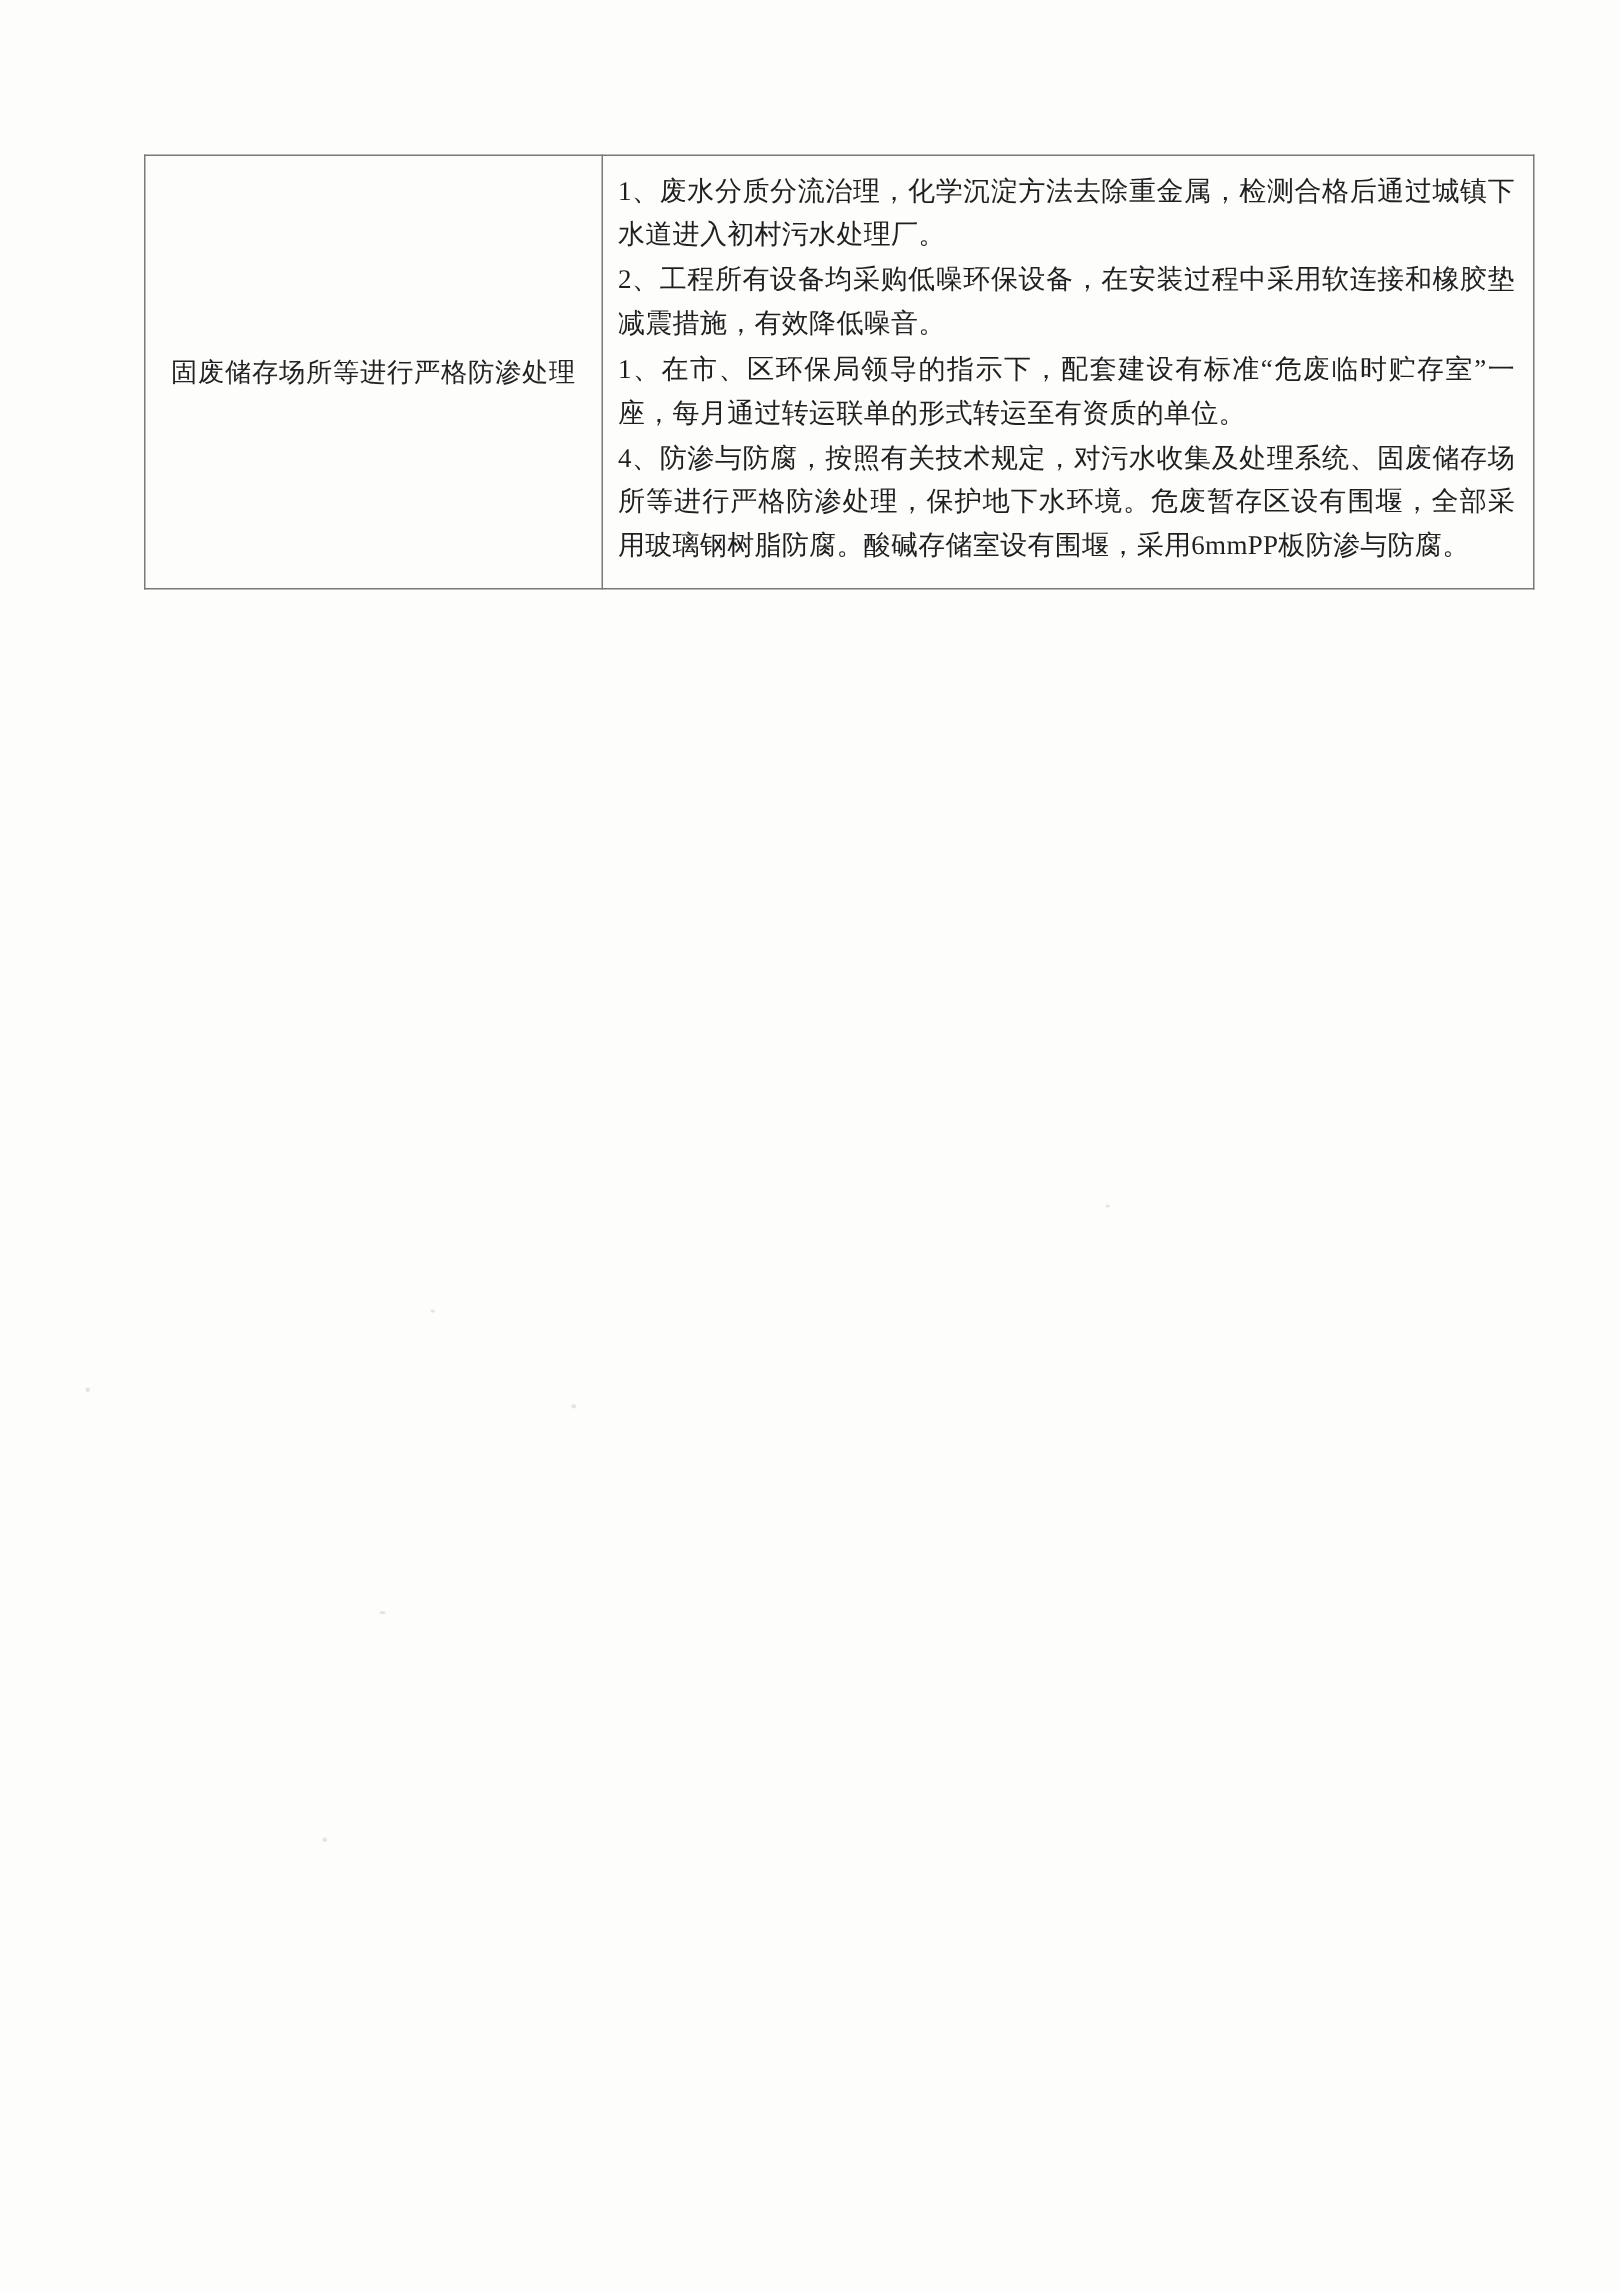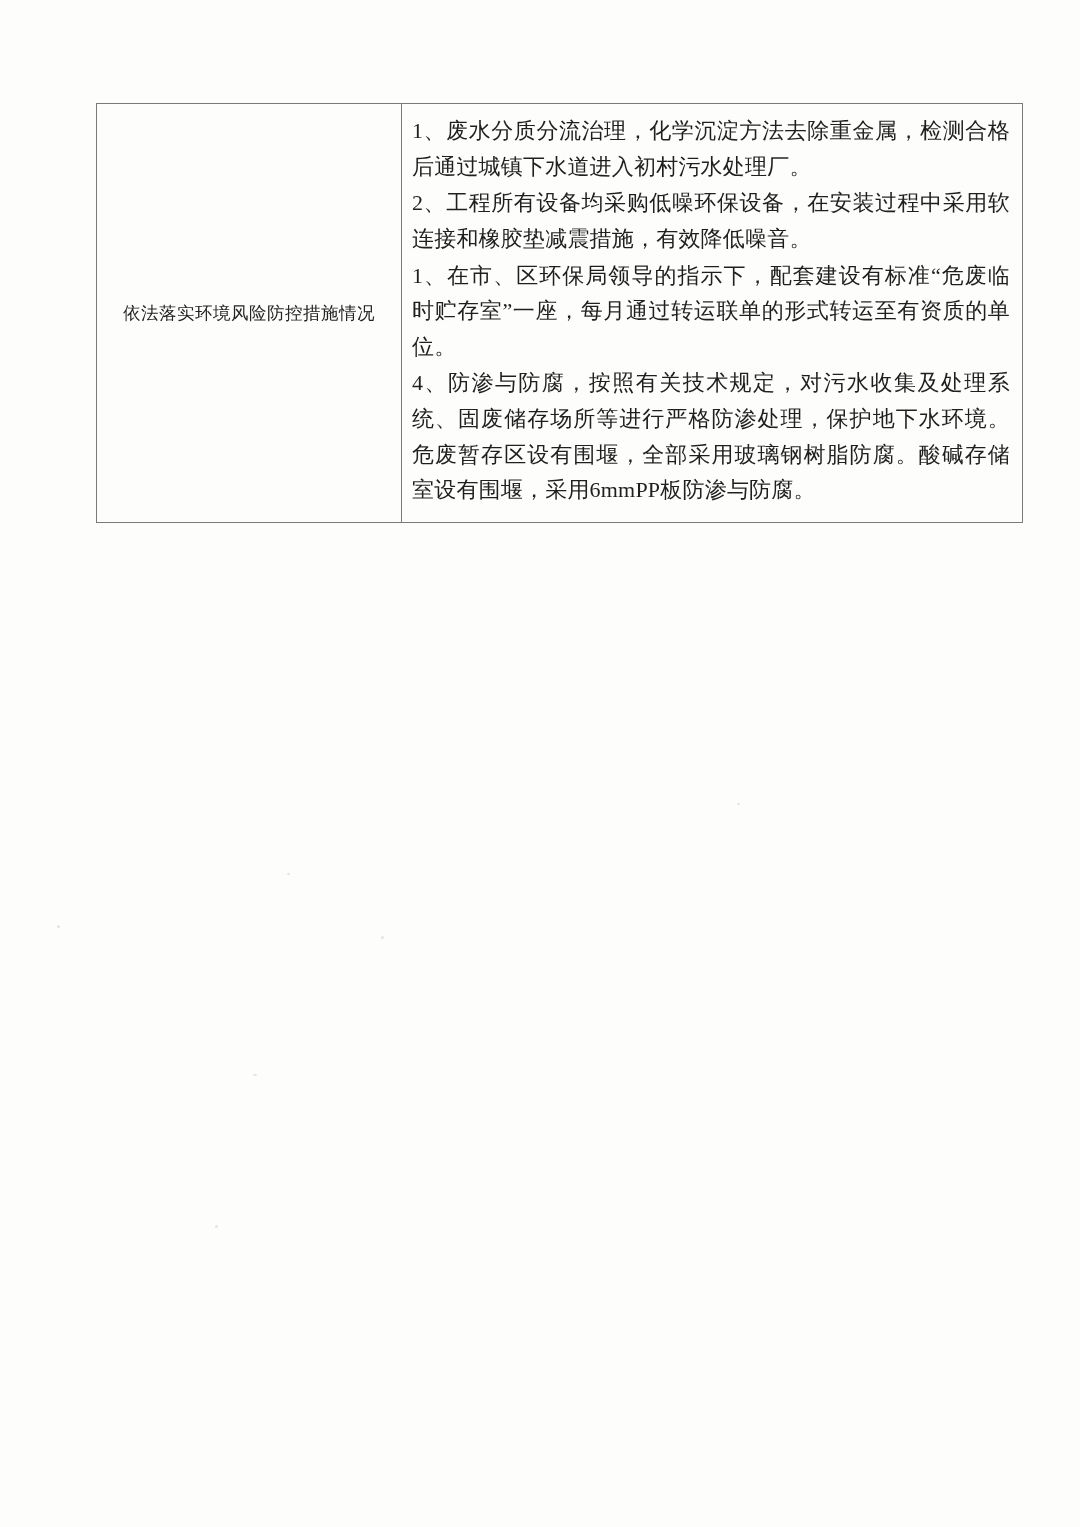--- a/index.html
+++ b/index.html
@@ -41,21 +41,21 @@
     letter-spacing: 0.5px;
     padding: 6px 8px;
     color: #232323;
   }
   td.content-cell {
     width: 598px;
     vertical-align: top;
     padding: 9px 12px 14px 10px;
   }
   .para {
-    font-size: 22px;
+    font-size: 18px;
     line-height: 1.62;
     text-align: justify;
     text-justify: inter-ideograph;
     letter-spacing: 0.2px;
     color: #1f1f1f;
     margin: 0;
     text-indent: 0;
   }
   .para + .para {
     margin-top: 1px;
@@ -70,21 +70,21 @@
   }
 </style>
 </head>
 <body>
 
 <div class="page">
 
   <table class="doc-table">
     <tbody>
       <tr>
-        <td class="label-cell">依法落实环境风险防控措施情况</td>
+        <td class="label-cell">固废储存场所等进行严格防渗处理</td>
         <td class="content-cell">
           <p class="para">1、废水分质分流治理，化学沉淀方法去除重金属，检测合格后通过城镇下水道进入初村污水处理厂。</p>
           <p class="para">2、工程所有设备均采购低噪环保设备，在安装过程中采用软连接和橡胶垫减震措施，有效降低噪音。</p>
           <p class="para">1、在市、区环保局领导的指示下，配套建设有标准“危废临时贮存室”一座，每月通过转运联单的形式转运至有资质的单位。</p>
           <p class="para">4、防渗与防腐，按照有关技术规定，对污水收集及处理系统、固废储存场所等进行严格防渗处理，保护地下水环境。危废暂存区设有围堰，全部采用玻璃钢树脂防腐。酸碱存储室设有围堰，采用6mmPP板防渗与防腐。</p>
         </td>
       </tr>
     </tbody>
   </table>
 

